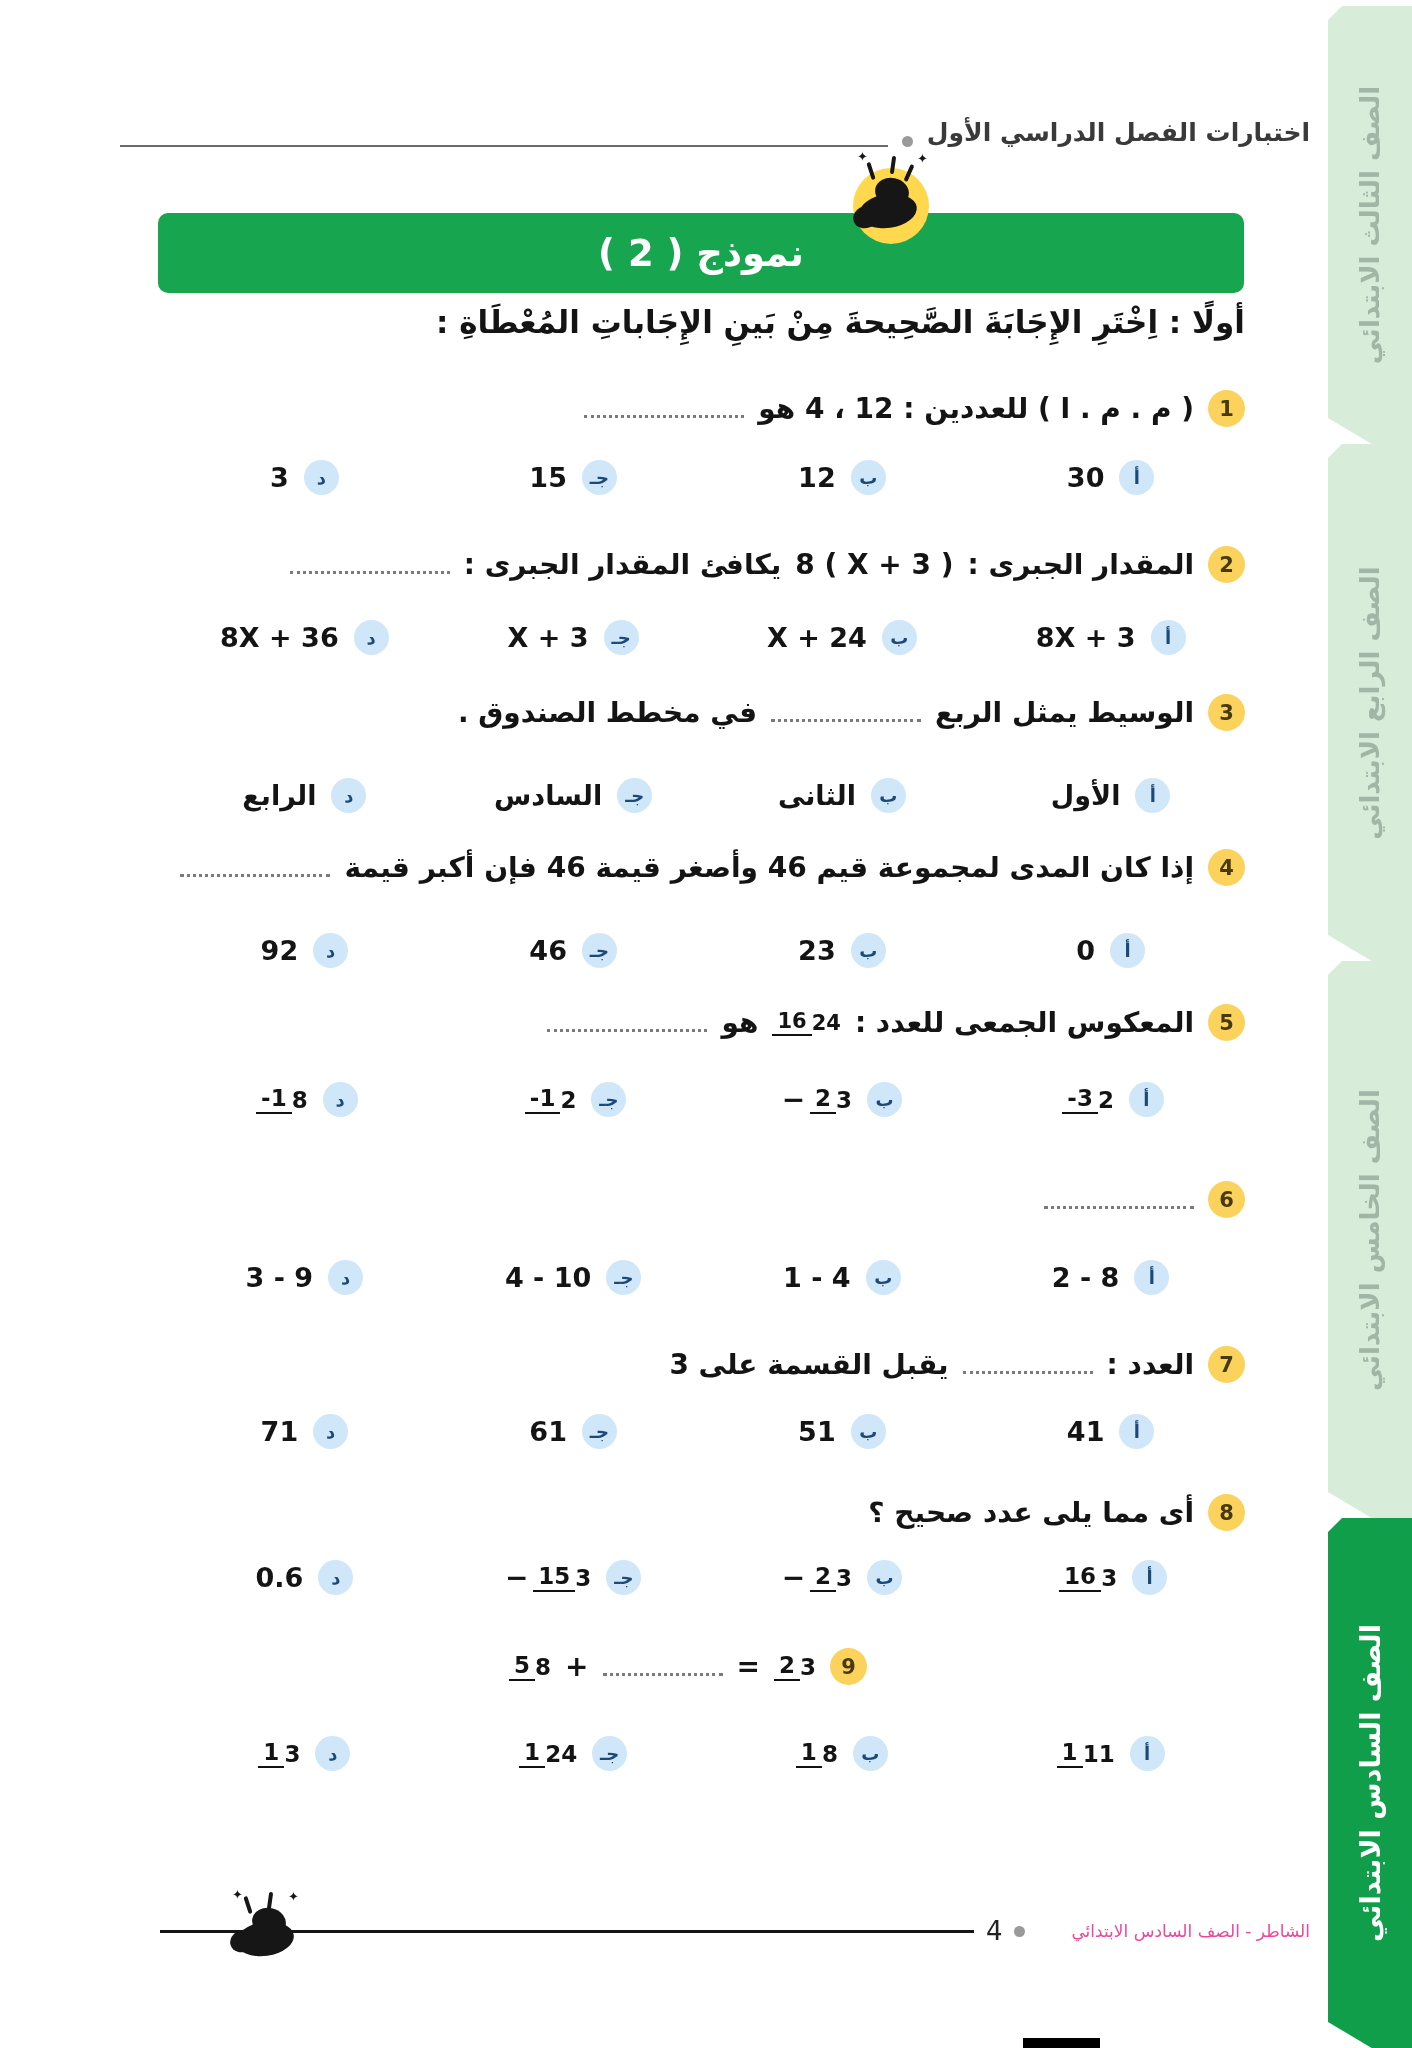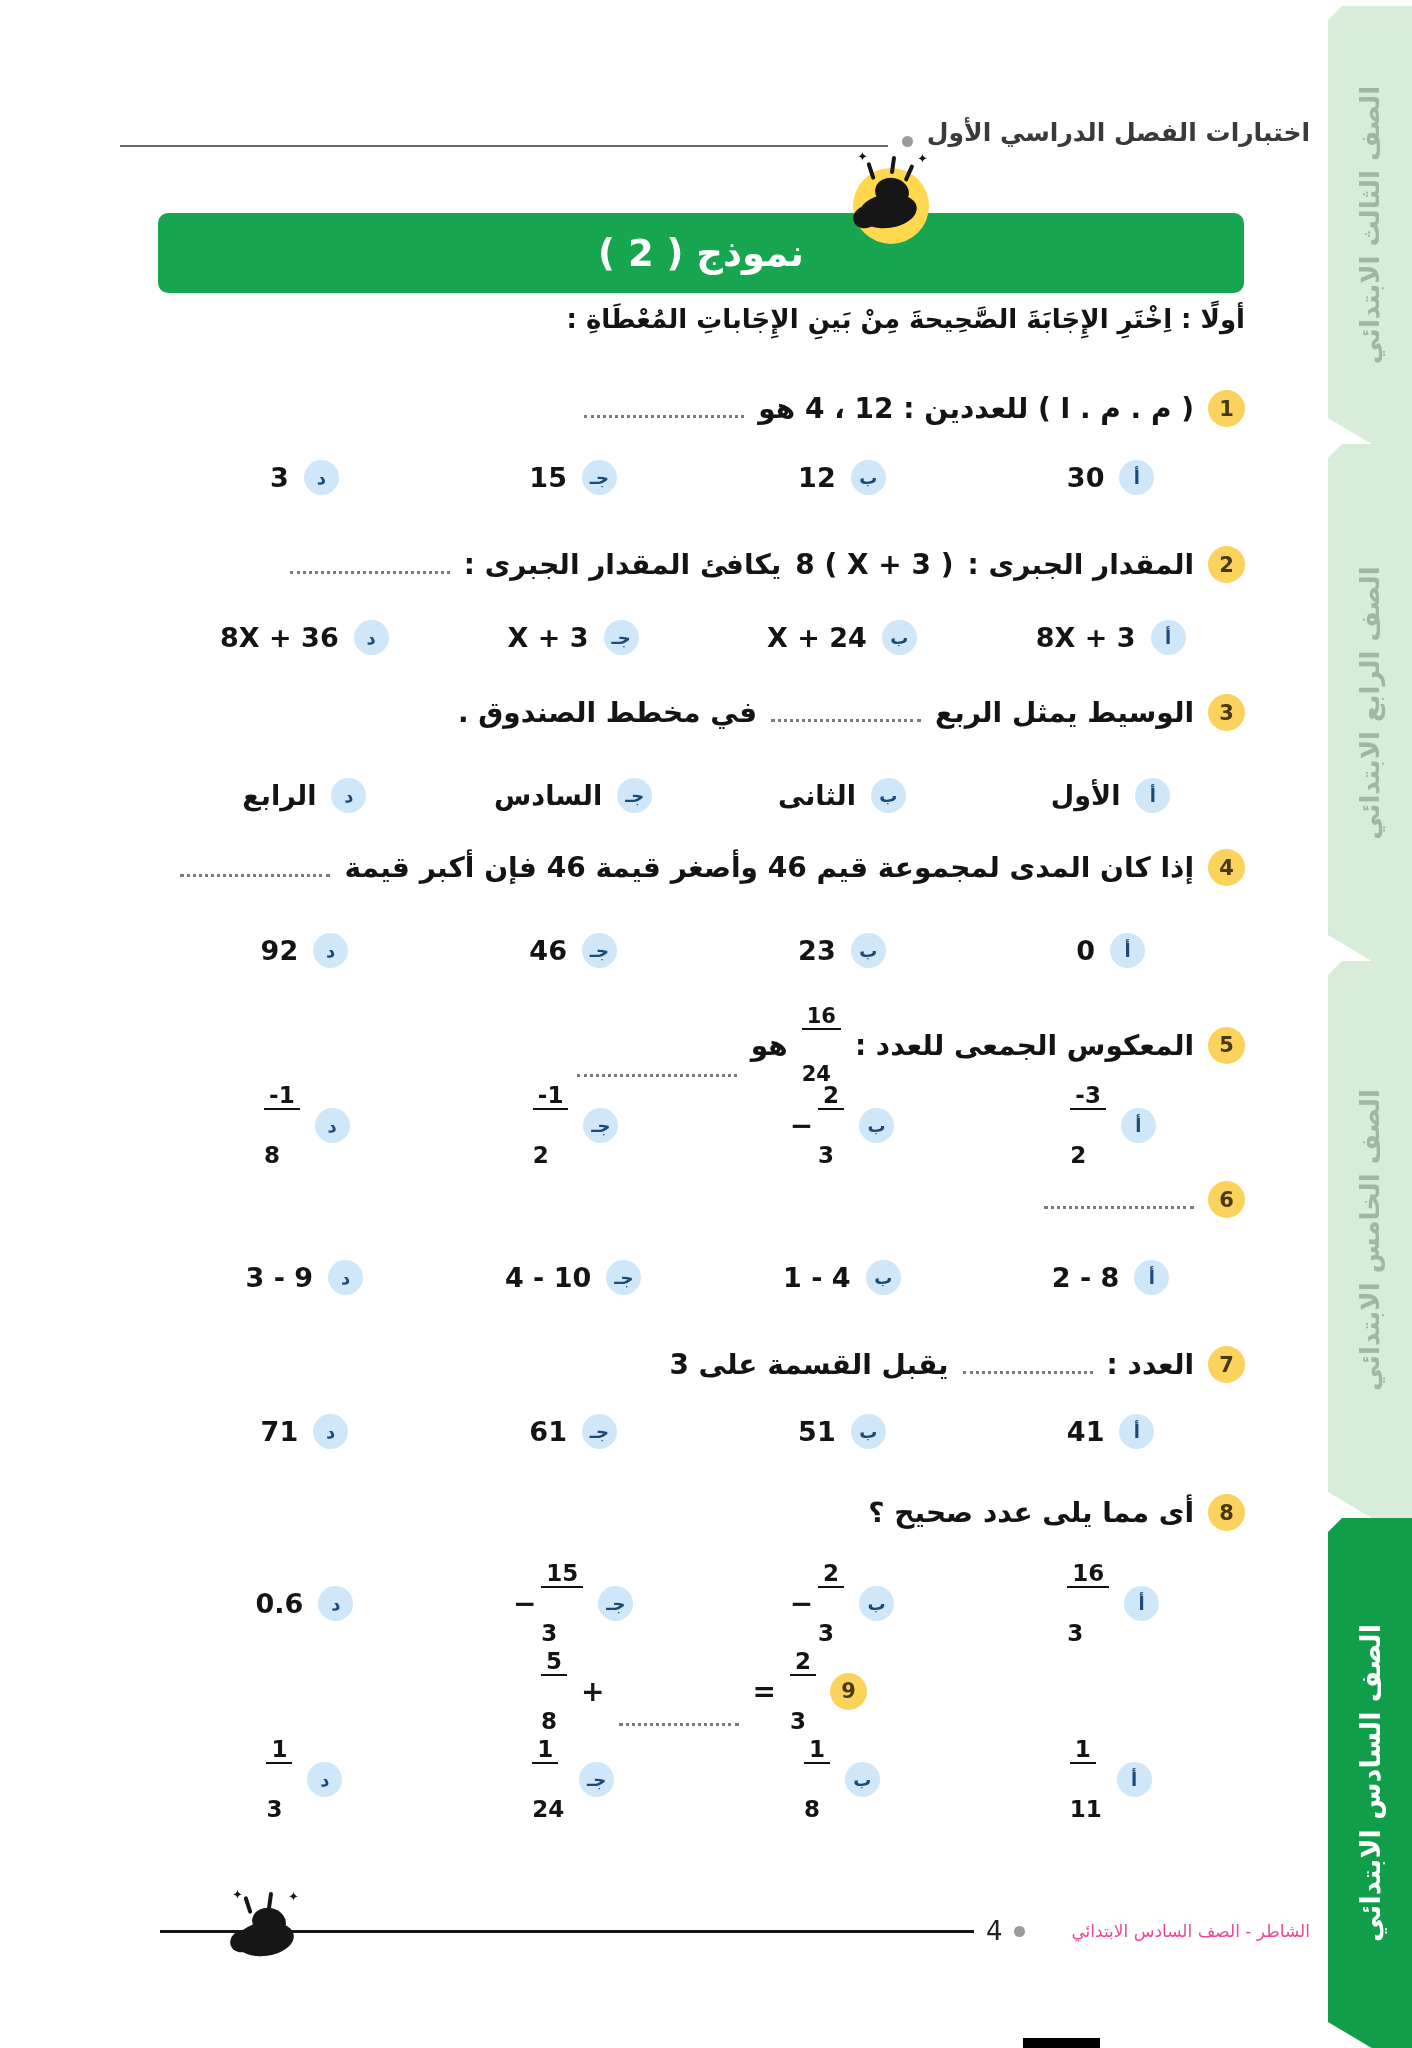--- a/index.html
+++ b/index.html
@@ -25,21 +25,21 @@
   .mascot .b1{left:14px;top:46px;width:58px;height:34px;transform:rotate(-8deg);}
   .mascot .b2{left:30px;top:30px;width:34px;height:28px;transform:rotate(12deg);}
   .mascot .b3{left:8px;top:58px;width:26px;height:22px;transform:rotate(-20deg);}
   .mascot .stk{position:absolute;background:#161616;width:4px;height:18px;border-radius:2px;}
   .mascot .k1{left:24px;top:14px;transform:rotate(-18deg);}
   .mascot .k2{left:46px;top:8px;transform:rotate(8deg);}
   .mascot .k3{left:62px;top:16px;transform:rotate(24deg);}
   .mascot .star{position:absolute;color:#161616;font-size:13px;line-height:1;}
 
   
-  .instruction{position:absolute;top:304px;right:167px;direction:rtl;font-size:26px;font-weight:bold;
+  .instruction{position:absolute;top:304px;right:167px;direction:rtl;font-size:31px;font-weight:bold;
                white-space:nowrap;}
 
   
   .stem{position:absolute;right:167px;direction:rtl;display:flex;align-items:center;gap:14px;
         font-size:28px;font-weight:bold;white-space:nowrap;}
   .badge{flex:0 0 auto;width:37px;height:37px;border-radius:50%;background:#fbd35c;color:#473a10;
          display:inline-flex;align-items:center;justify-content:center;font-size:21px;font-weight:bold;}
   .dots{display:inline-block;width:160px;height:24px;border-bottom:3px dotted #7a7a7a;align-self:flex-end;
         margin-bottom:9px;}
   .dots.w130{width:130px;} .dots.w120{width:120px;} .dots.w150{width:150px;}
@@ -47,22 +47,22 @@
 
   
   .opts{position:absolute;left:170px;right:167px;display:grid;grid-template-columns:repeat(4,1fr);
         direction:rtl;align-items:center;}
   .opt{display:flex;direction:rtl;align-items:center;justify-content:center;gap:15px;}
   .letter{flex:0 0 auto;width:35px;height:35px;border-radius:50%;background:#cfe7f8;color:#1d4977;
           display:inline-flex;align-items:center;justify-content:center;font-size:18px;font-weight:bold;}
   .val{font-size:27px;font-weight:bold;display:inline-flex;align-items:center;white-space:nowrap;}
 
   
-  .frac{display:inline-flex;flex-direction:column;align-items:flex-start;line-height:1.15;font-weight:bold;
-        font-size:23px;gap:32px;}
+  .frac{display:inline-flex;align-items:flex-end;line-height:1.15;font-weight:bold;
+        font-size:23px;}
   .frac .num{border-bottom:2.5px solid #111;padding:0 5px;}
   .frac.small{font-size:21px;}
   .minus{font-size:28px;font-weight:bold;margin-right:5px;}
 
   
   .equation{position:absolute;top:1648px;right:545px;direction:rtl;display:flex;align-items:center;gap:14px;
             font-size:28px;font-weight:bold;}
 
   
   .footer-row{position:absolute;top:1916px;left:160px;right:102px;display:flex;direction:rtl;

